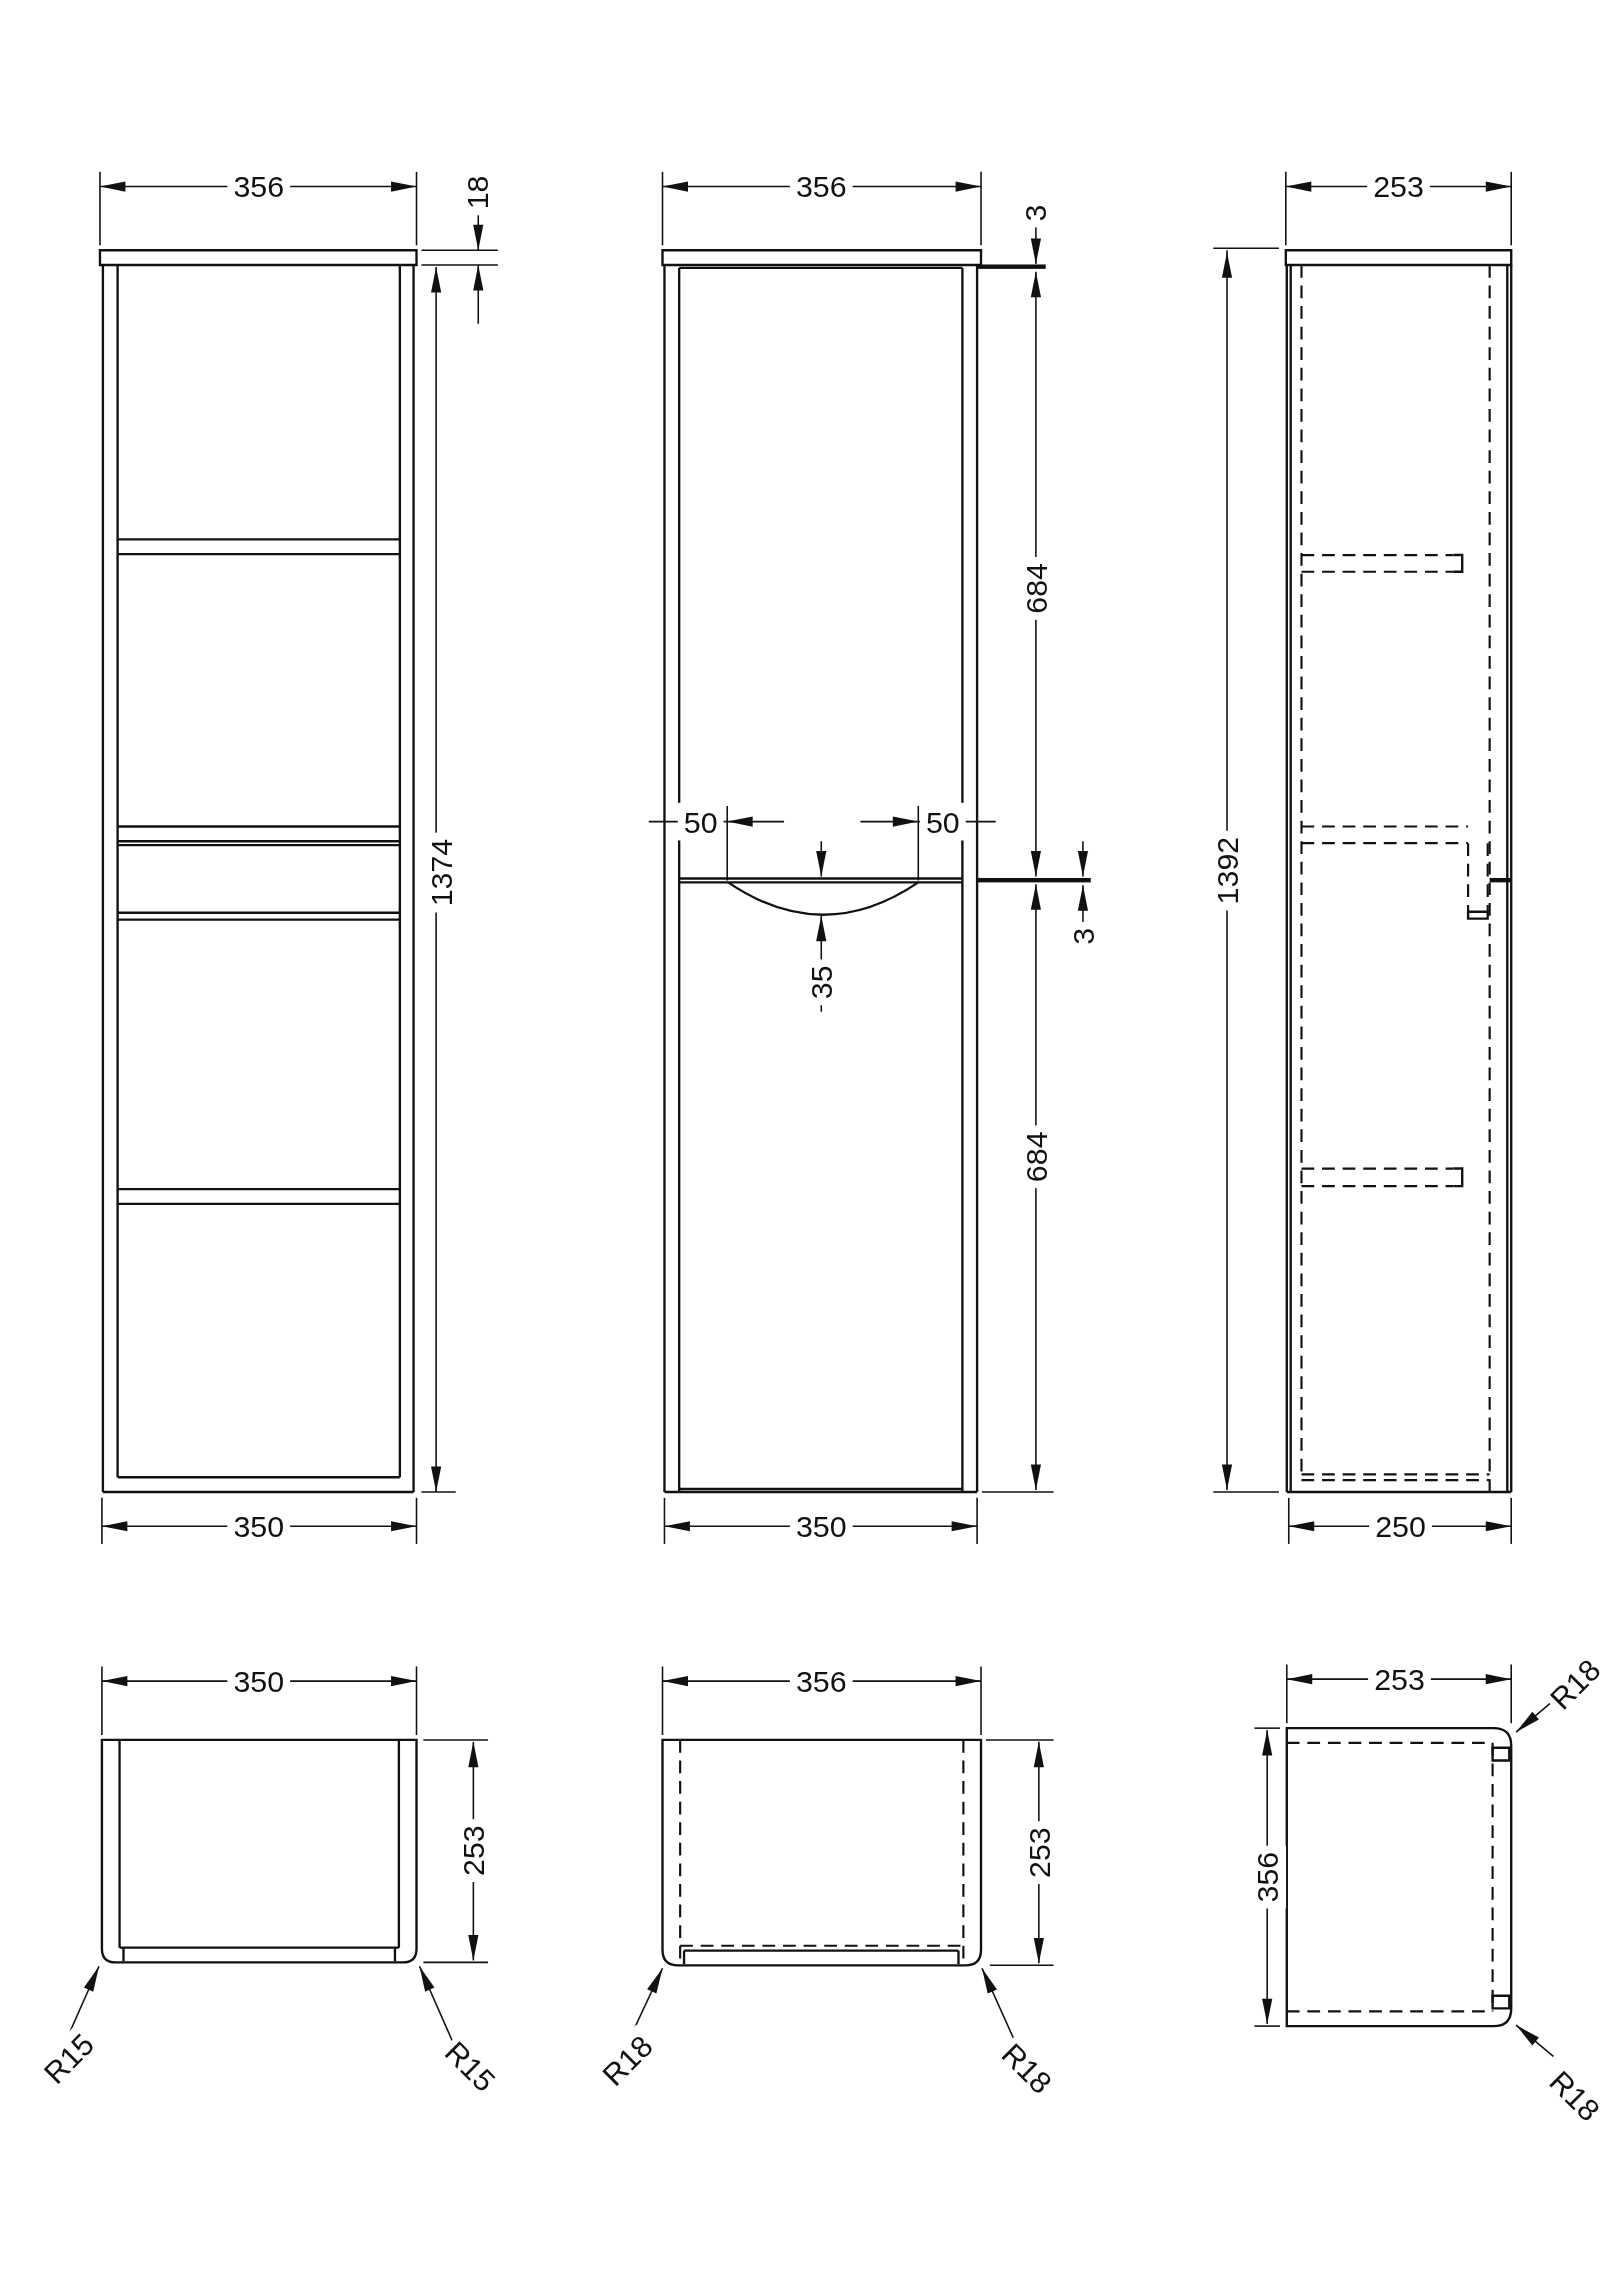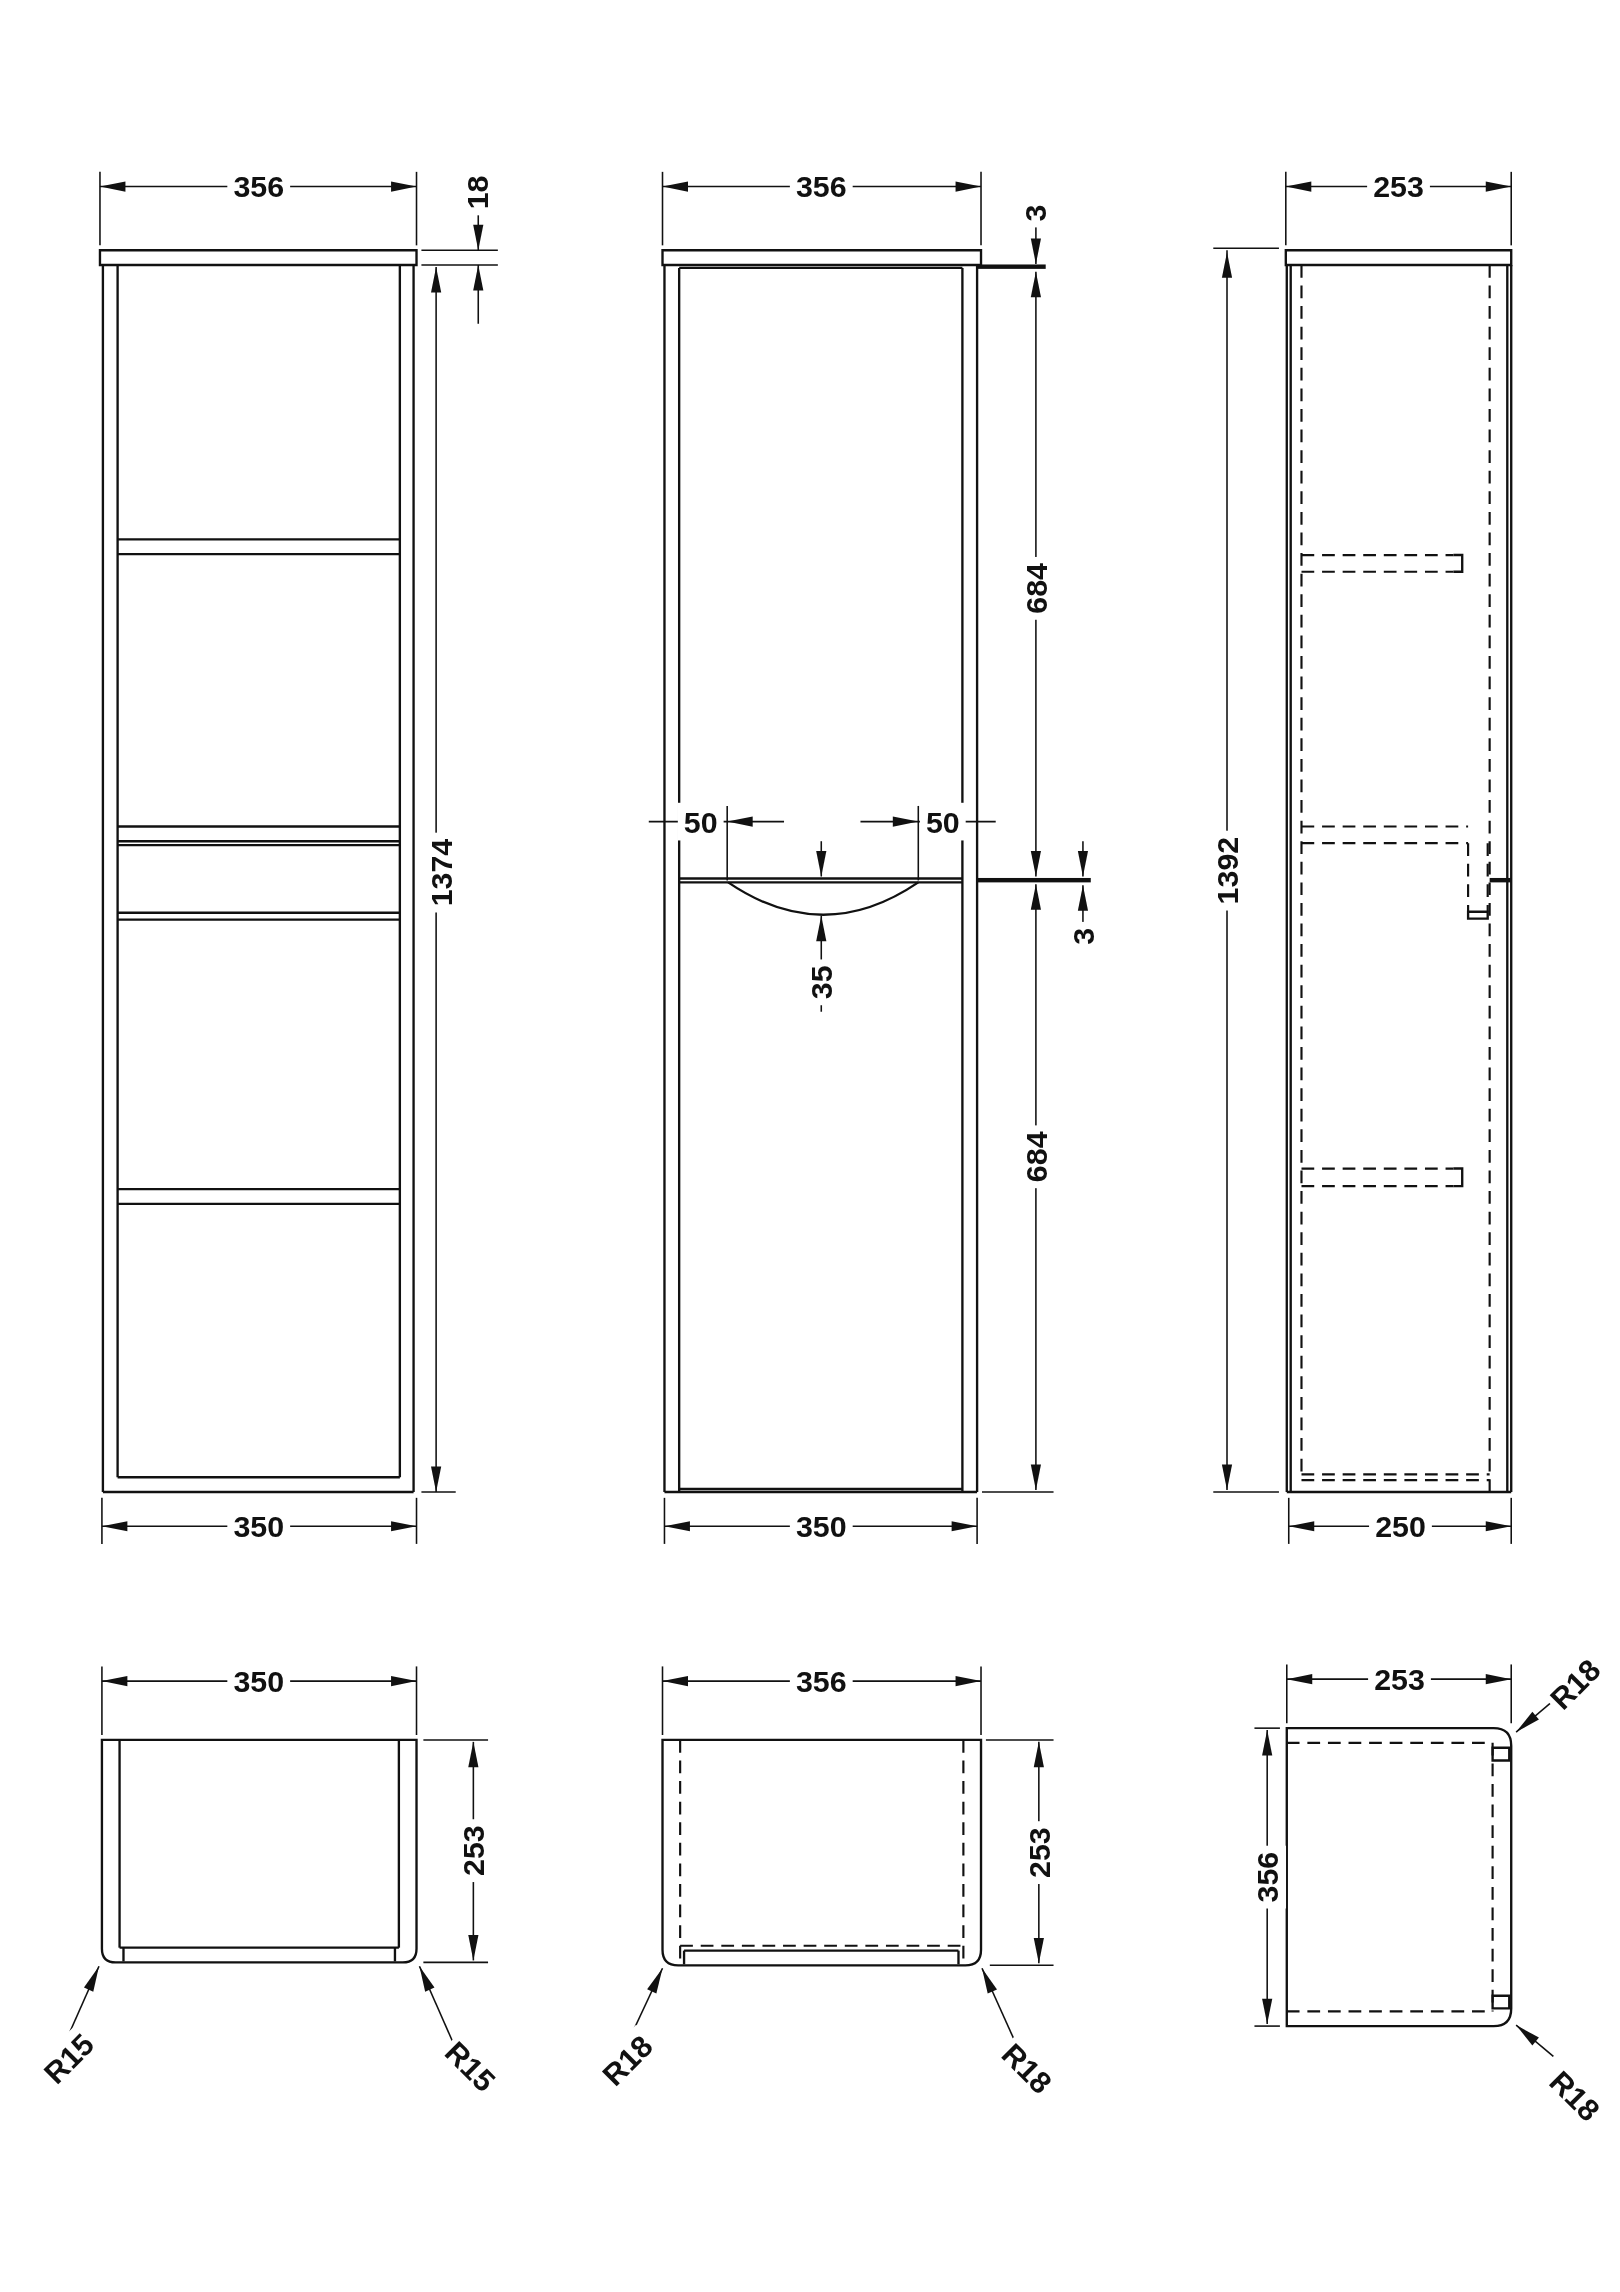--- a/index.html
+++ b/index.html
@@ -1,16 +1,16 @@
 <!DOCTYPE html>
 <html><head>
 <meta charset="utf-8">
 <style>
   html,body{margin:0;padding:0;background:#ffffff;}
-  .page{width:1620px;height:2293px;background:#ffffff;position:relative;overflow:hidden;font-weight:bold;}
+  .page{width:1620px;height:2293px;background:#ffffff;position:relative;overflow:hidden;}
   svg{display:block;}
   svg text{font-family:"Liberation Sans","DejaVu Sans",sans-serif;}
 </style>
 </head>
 <body>
 
 <div class="page">
   <svg id="drawing" xmlns="http://www.w3.org/2000/svg" viewBox="0 0 1653 2339" width="1620" height="2293">
       <g>
         <path d="M102,255 H425 V270 H102 Z" fill="none" stroke="#111111" stroke-width="2.4"></path>

